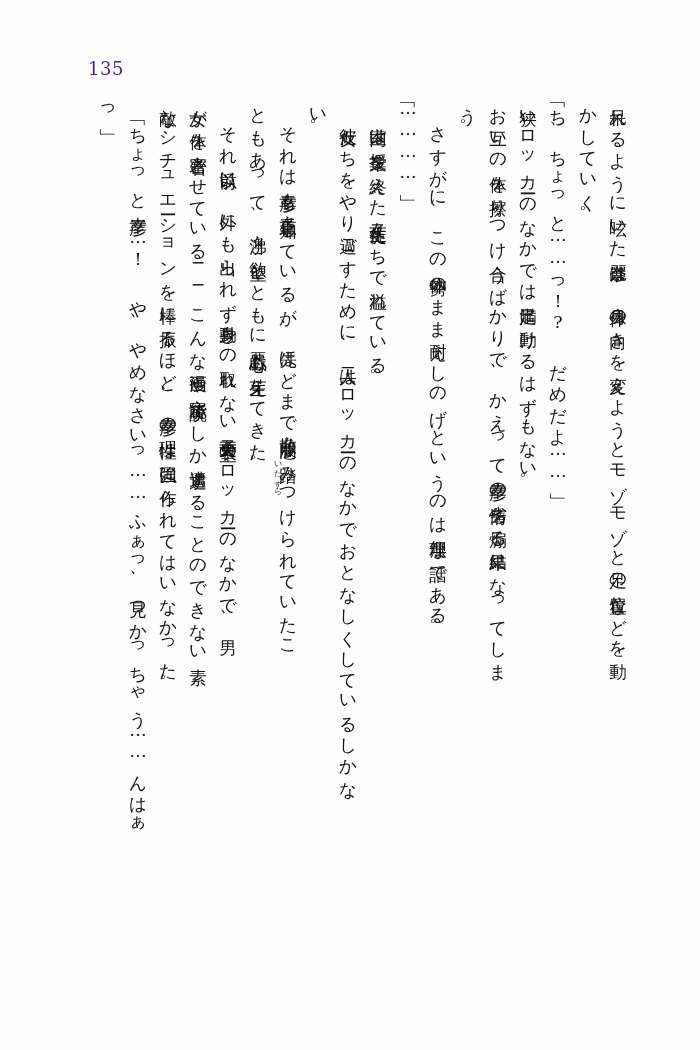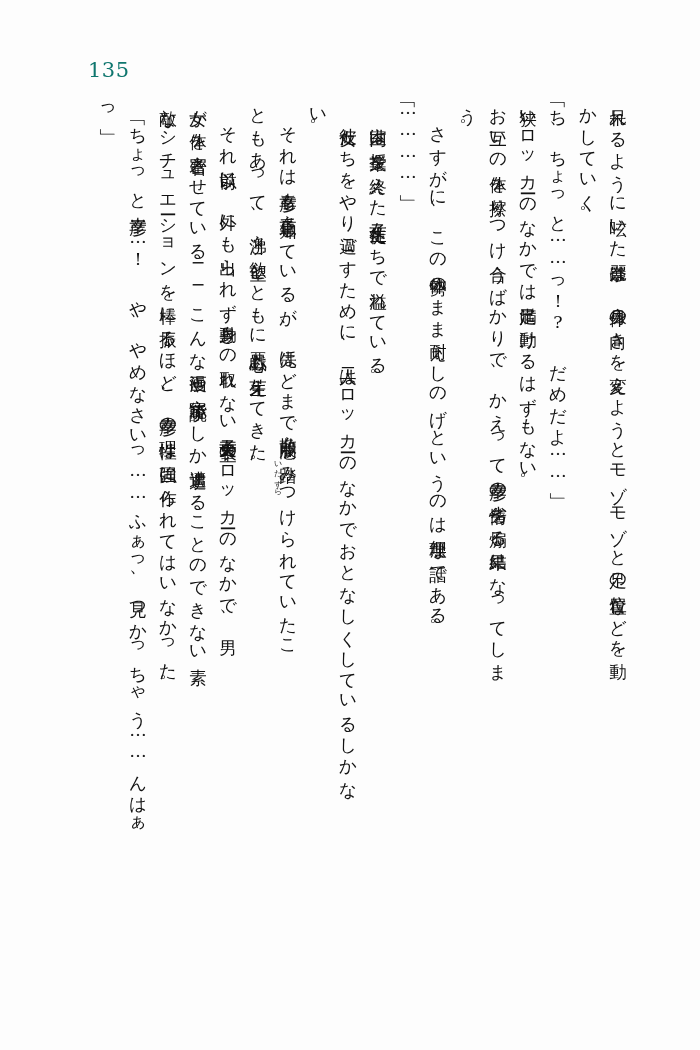--- a/index.html
+++ b/index.html
@@ -21,23 +21,23 @@
     height: 1050px;
     background: #fdfdfd;
     box-sizing: border-box;
   }
 
   
   .page-number {
     position: absolute;
     top: 58px;
     left: 88px;
-    font-size: 21px;
+    font-size: 18px;
     letter-spacing: 0.5px;
-    color: #0f766e;
+    color: #4c1d95;
     font-family: "DejaVu Serif", "Liberation Serif", serif;
   }
 
   
   .text-block {
     position: absolute;
     top: 96px;
     right: 74px;
     left: 88px;
     height: 880px;

